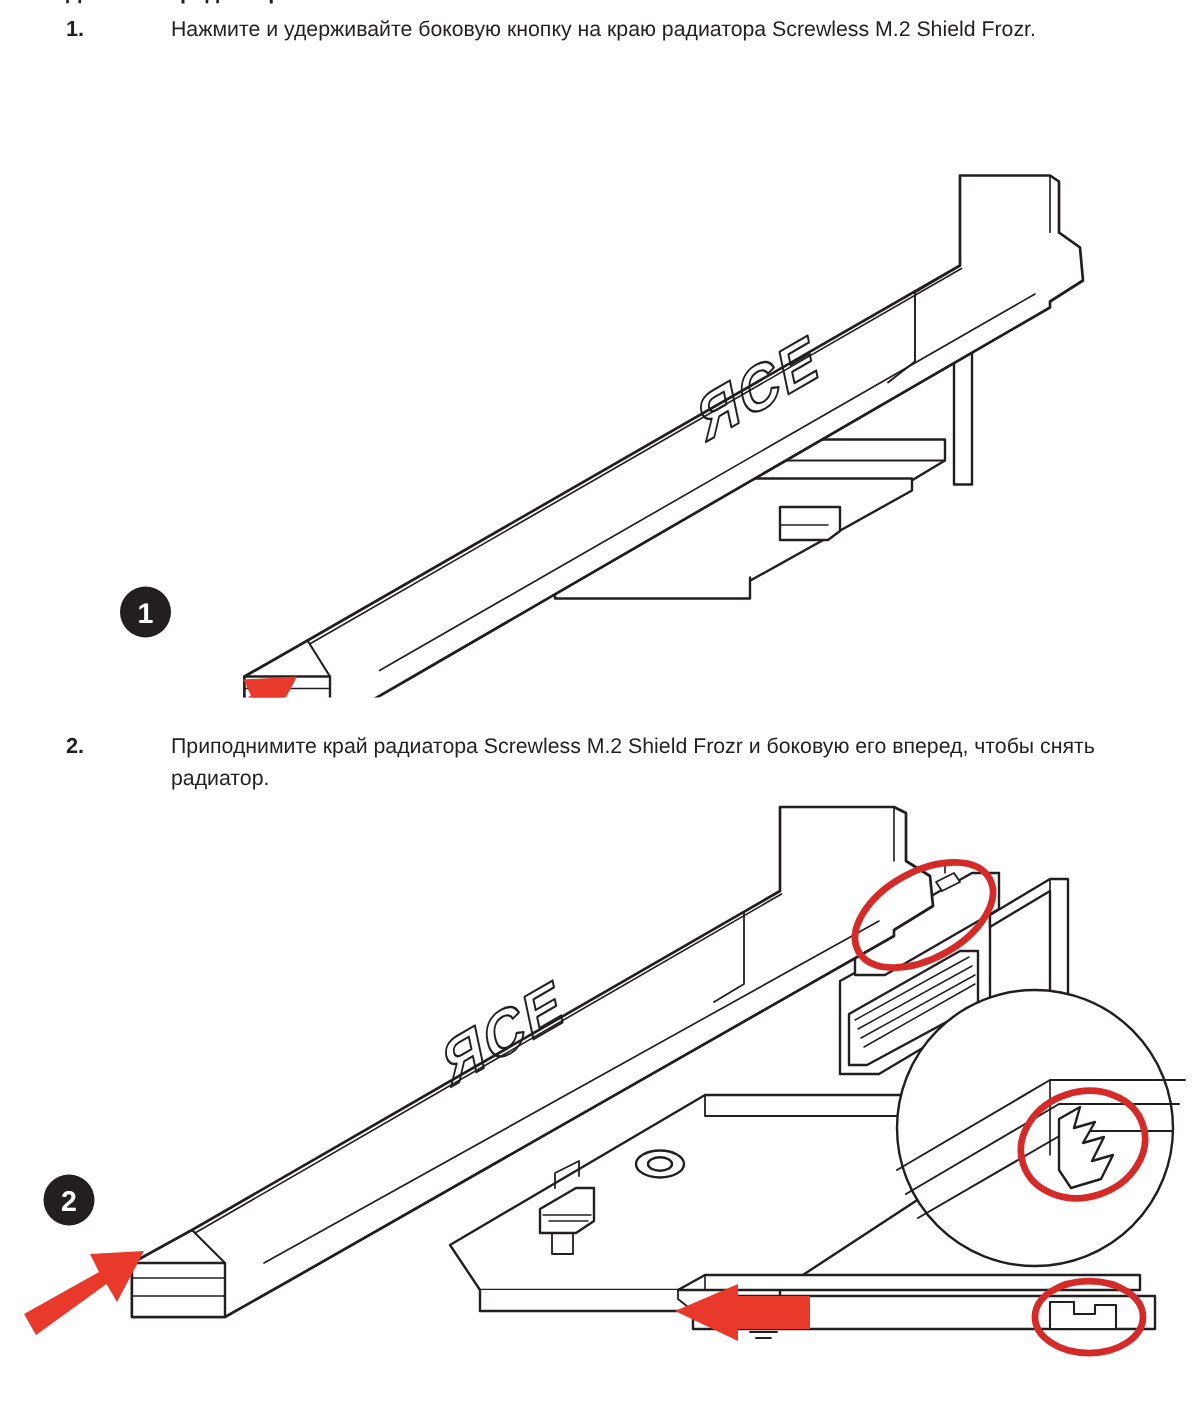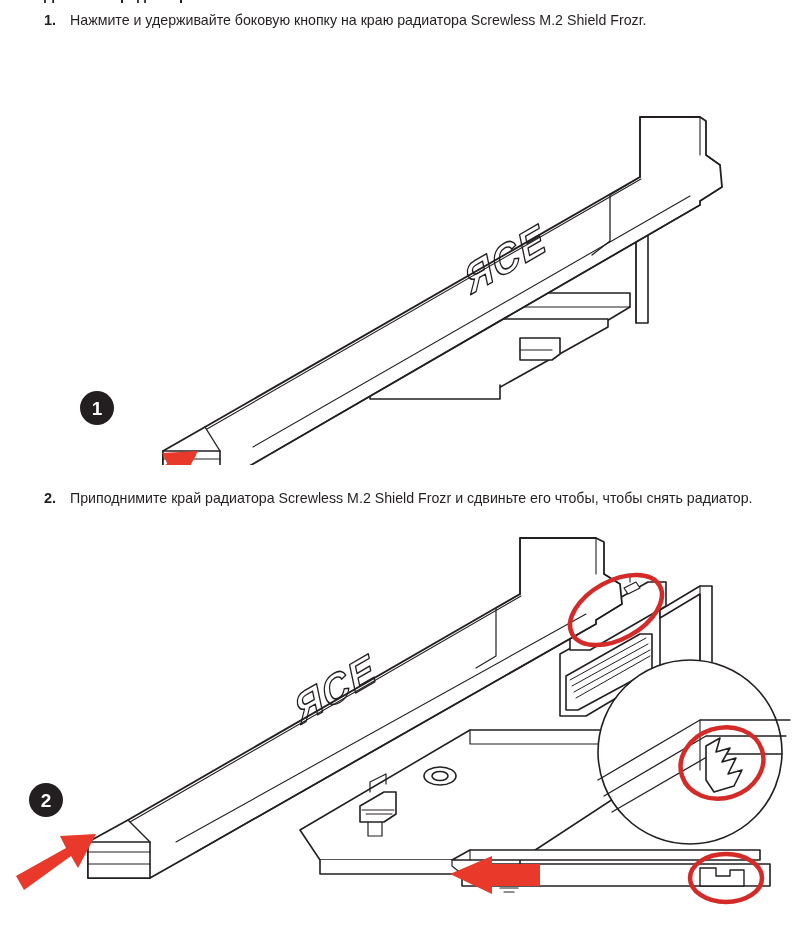--- a/index.html
+++ b/index.html
@@ -52,20 +52,21 @@
     font-weight: bold;
     line-height: 20px;
     width: 26px;
     flex: 0 0 26px;
     color: #231f20;
   }
   .step .body {
     font-size: 14.2px;
     line-height: 20.5px;
     color: #231f20;
+    margin-left: 44px;
   }
   #step-1 { left: 44px; top: 10px; width: 720px; }
   #step-2 { left: 44px; top: 488px; width: 720px; }
 
   
   .figure {
     position: absolute;
     left: 0;
   }
   #figure-1 { top: 55px; width: 801px; height: 410px; }
@@ -139,21 +140,21 @@
 
       <g>
         <circle cx="97" cy="353" r="17" fill="#231f20"></circle>
         <text class="badge-text" x="97" y="360" text-anchor="middle">1</text>
       </g>
     </svg>
   </div>
 
   <div class="step" id="step-2">
     <div class="num">2.</div>
-    <div class="body">Приподнимите край радиатора Screwless M.2 Shield Frozr и сдвиньте его чтобы, чтобы снять радиатор.</div>
+    <div class="body">Приподнимите край радиатора Screwless M.2 Shield Frozr и боковую его вперед, чтобы снять радиатор.</div>
   </div>
 
   <div class="figure" id="figure-2">
     <svg width="801" height="400" viewBox="0 0 801 400" xmlns="http://www.w3.org/2000/svg">
       <g fill="none" stroke="#231f20" stroke-width="1.6" stroke-linejoin="round" stroke-linecap="round">
 
         <path d="M300 300 L470 200 L700 200 L700 212 L520 330 L320 330 Z" fill="#ffffff"></path>
         <path d="M470 200 L470 214 L700 214" stroke-width="1.2"></path>
         <path d="M320 330 L320 344 L520 344 L520 330" fill="#ffffff"></path>
 

